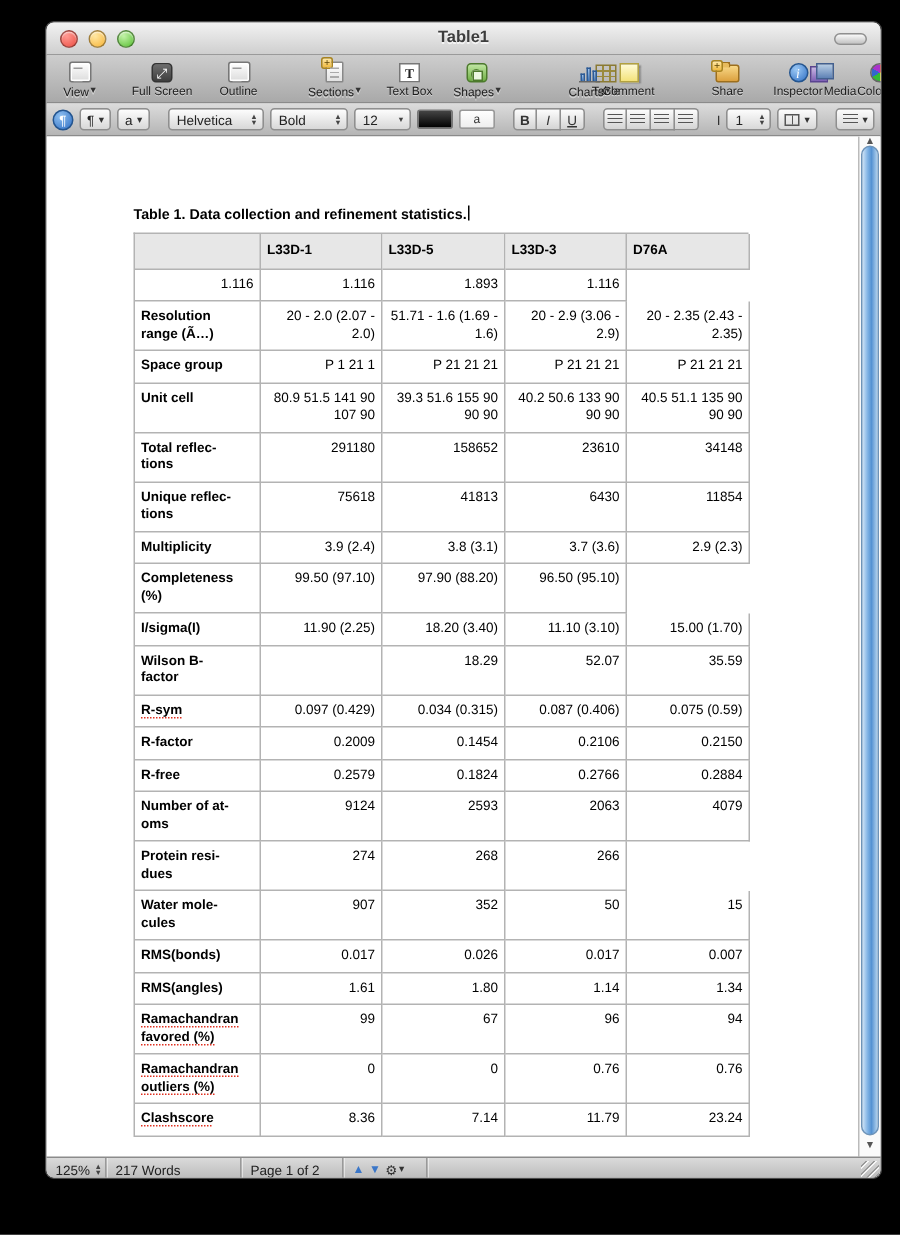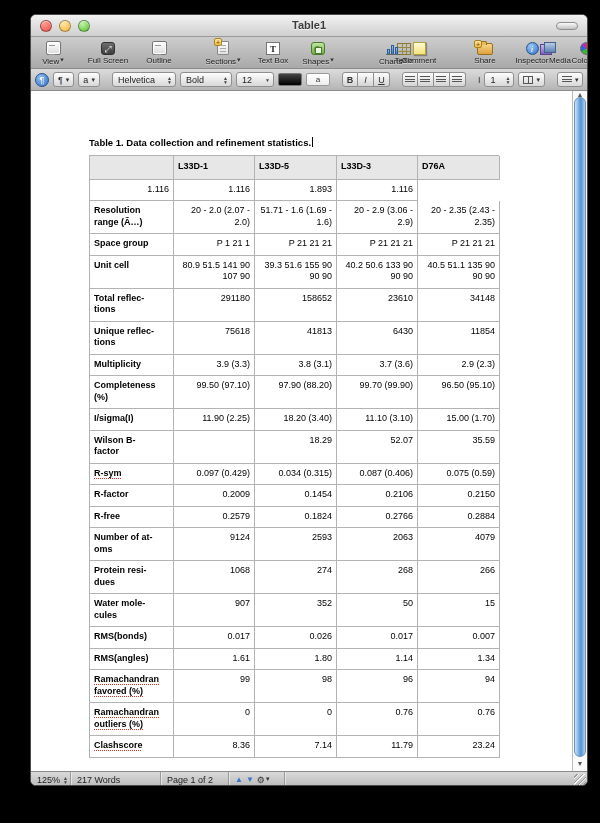--- a/index.html
+++ b/index.html
@@ -345,30 +345,29 @@
           </div>
           <div class="tr">
             <div class="td lab"><span>Unique reflec-</span><br><span>tions</span></div>
             <div class="td val">75618</div>
             <div class="td val">41813</div>
             <div class="td val">6430</div>
             <div class="td val">11854</div>
           </div>
           <div class="tr">
             <div class="td lab"><span>Multiplicity</span></div>
-            <div class="td val">3.9 (3.3)</div>
+            <div class="td val">3.9 (2.4)</div>
             <div class="td val">3.8 (3.1)</div>
             <div class="td val">3.7 (3.6)</div>
             <div class="td val">2.9 (2.3)</div>
           </div>
           <div class="tr">
             <div class="td lab"><span>Completeness</span><br><span>(%)</span></div>
             <div class="td val">99.50 (97.10)</div>
             <div class="td val">97.90 (88.20)</div>
-            <div class="td val">99.70 (99.90)</div>
             <div class="td val">96.50 (95.10)</div>
           </div>
           <div class="tr">
             <div class="td lab"><span>I/sigma(I)</span></div>
             <div class="td val">11.90 (2.25)</div>
             <div class="td val">18.20 (3.40)</div>
             <div class="td val">11.10 (3.10)</div>
             <div class="td val">15.00 (1.70)</div>
           </div>
           <div class="tr">
@@ -401,21 +400,20 @@
           </div>
           <div class="tr">
             <div class="td lab"><span>Number of at-</span><br><span>oms</span></div>
             <div class="td val">9124</div>
             <div class="td val">2593</div>
             <div class="td val">2063</div>
             <div class="td val">4079</div>
           </div>
           <div class="tr">
             <div class="td lab"><span>Protein resi-</span><br><span>dues</span></div>
-            <div class="td val">1068</div>
             <div class="td val">274</div>
             <div class="td val">268</div>
             <div class="td val">266</div>
           </div>
           <div class="tr">
             <div class="td lab"><span>Water mole-</span><br><span>cules</span></div>
             <div class="td val">907</div>
             <div class="td val">352</div>
             <div class="td val">50</div>
             <div class="td val">15</div>
@@ -430,21 +428,21 @@
           <div class="tr">
             <div class="td lab"><span>RMS(angles)</span></div>
             <div class="td val">1.61</div>
             <div class="td val">1.80</div>
             <div class="td val">1.14</div>
             <div class="td val">1.34</div>
           </div>
           <div class="tr">
             <div class="td lab"><span class="miss">Ramachandran</span><br><span class="miss">favored (%)</span></div>
             <div class="td val">99</div>
-            <div class="td val">98</div>
+            <div class="td val">67</div>
             <div class="td val">96</div>
             <div class="td val">94</div>
           </div>
           <div class="tr">
             <div class="td lab"><span class="miss">Ramachandran</span><br><span class="miss">outliers (%)</span></div>
             <div class="td val">0</div>
             <div class="td val">0</div>
             <div class="td val">0.76</div>
             <div class="td val">0.76</div>
           </div>

